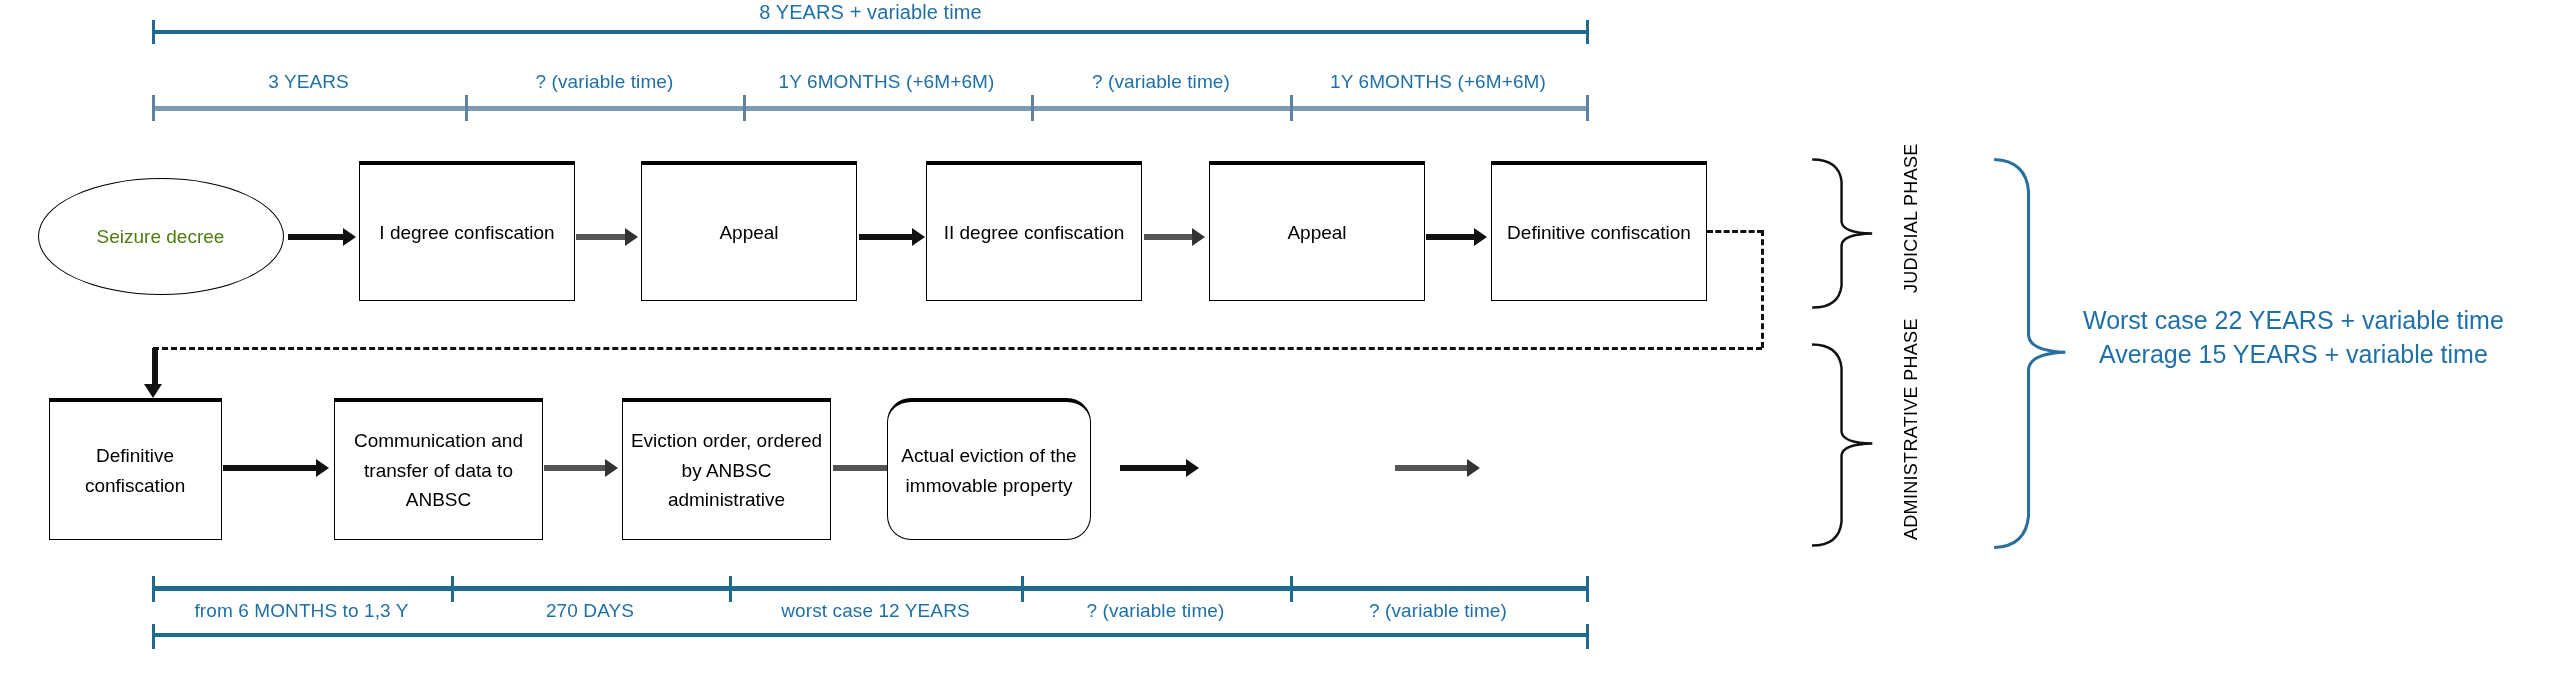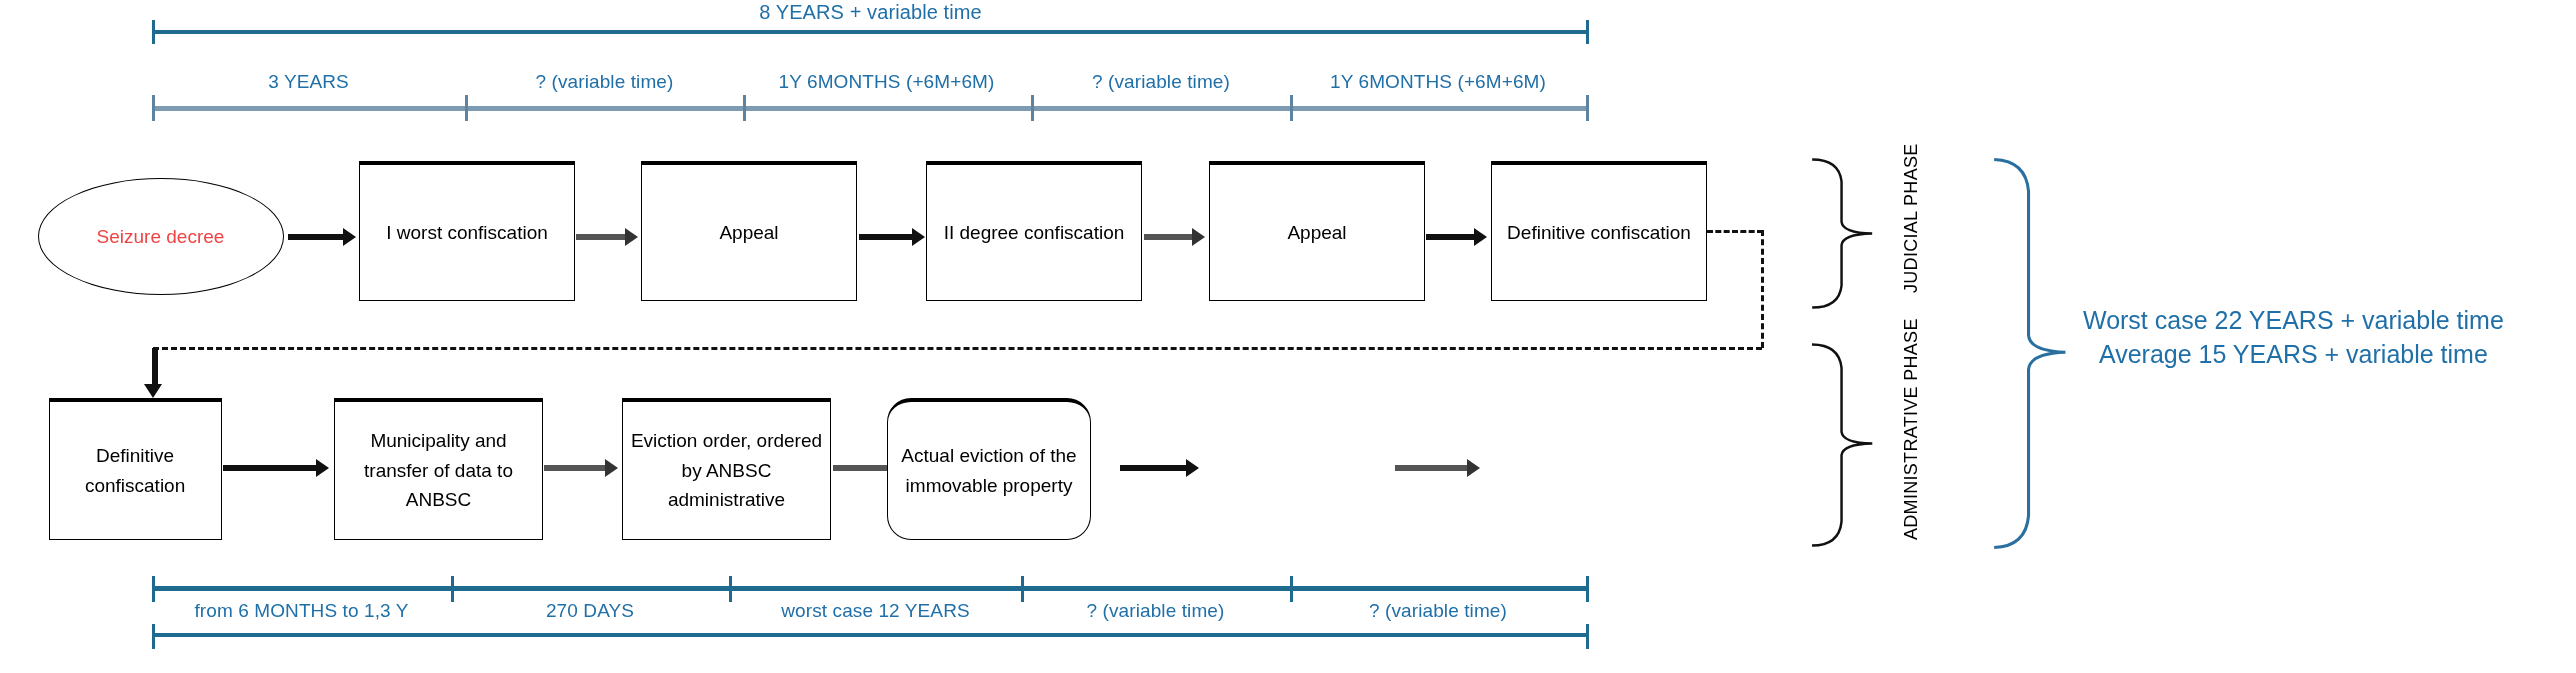--- a/index.html
+++ b/index.html
@@ -14,21 +14,21 @@
   .tl-label{position:absolute;color:#1f6fa8;font-size:19px;white-space:nowrap;text-align:center;letter-spacing:0.1px;}
   .tl-label.big{font-size:20px;}
 
   
   .node{position:absolute;box-sizing:border-box;border:1.8px solid #000;background:#fff;
         display:flex;align-items:center;justify-content:center;text-align:center;
         font-size:19px;line-height:1.55;color:#000;padding:2.5px 4.9px;}
   .node.top-thick{border-top-width:4.3px;}
   .ell{position:absolute;box-sizing:border-box;border:1.8px solid #000;border-radius:50%;
        background:#fff;display:flex;align-items:center;justify-content:center;text-align:center;
-       font-size:19px;line-height:1.55;color:#ef4444;padding:3.7px 8.6px;}
+       font-size:19px;line-height:1.55;color:#4d7c0f;padding:3.7px 8.6px;}
 
   
   .arrow{position:absolute;height:5.5px;background:#555;}
   .arrow.dark{background:#111;}
   .arrow-head{position:absolute;width:0;height:0;border-top:9.2px solid transparent;
               border-bottom:9.2px solid transparent;border-left:13.5px solid #333;}
   .arrow-head.dark{border-left-color:#111;}
   .arrow-down{position:absolute;width:5.5px;background:#111;}
   .arrow-head-down{position:absolute;width:0;height:0;border-left:9.8px solid transparent;
                    border-right:9.8px solid transparent;border-top:14.7px solid #111;}
@@ -68,21 +68,21 @@
   <div class="tl-label" style="left:719px;top:71px;width:287px;">1Y 6MONTHS (+6M+6M)</div>
   <div class="tl-label" style="left:1007px;top:71px;width:260px;">? (variable time)</div>
   <div class="tl-label" style="left:1266px;top:71px;width:296px;">1Y 6MONTHS (+6M+6M)</div>
 
   <div class="ell" style="left:13.5px;top:178px;width:246px;height:117px;">Seizure decree</div>
 
   <div class="arrow dark" style="left:264px;top:234px;width:56px;"></div>
   <div class="arrow-head dark" style="left:319px;top:228px;"></div>
 
   <div class="node top-thick" style="left:335px;top:161px;width:216px;height:140px;">
-    <span>I worst confiscation</span>
+    <span>I degree confiscation</span>
   </div>
 
   <div class="arrow" style="left:552px;top:234px;width:50px;"></div>
   <div class="arrow-head" style="left:601px;top:228px;"></div>
 
   <div class="node top-thick" style="left:617px;top:161px;width:216px;height:140px;">
     <span>Appeal</span>
   </div>
 
   <div class="arrow dark" style="left:835px;top:234px;width:54px;"></div>
@@ -113,21 +113,21 @@
   <div class="arrow-head-down" style="left:120px;top:384px;"></div>
 
   <div class="node top-thick" style="left:24.6px;top:398px;width:173px;height:142px;">
     <span>Definitive confiscation</span>
   </div>
 
   <div class="arrow dark" style="left:199px;top:465px;width:93px;"></div>
   <div class="arrow-head dark" style="left:292px;top:459px;"></div>
 
   <div class="node top-thick" style="left:310px;top:398px;width:209px;height:142px;">
-    <span>Municipality and transfer of data to ANBSC</span>
+    <span>Communication and transfer of data to ANBSC</span>
   </div>
 
   <div class="arrow" style="left:520px;top:465px;width:61px;"></div>
   <div class="arrow-head" style="left:581px;top:459px;"></div>
 
   <div class="node top-thick" style="left:598px;top:398px;width:209px;height:142px;">
     <span>Eviction order, ordered by ANBSC administrative</span>
   </div>
 
   <div class="arrow" style="left:809px;top:465px;width:61px;"></div>

